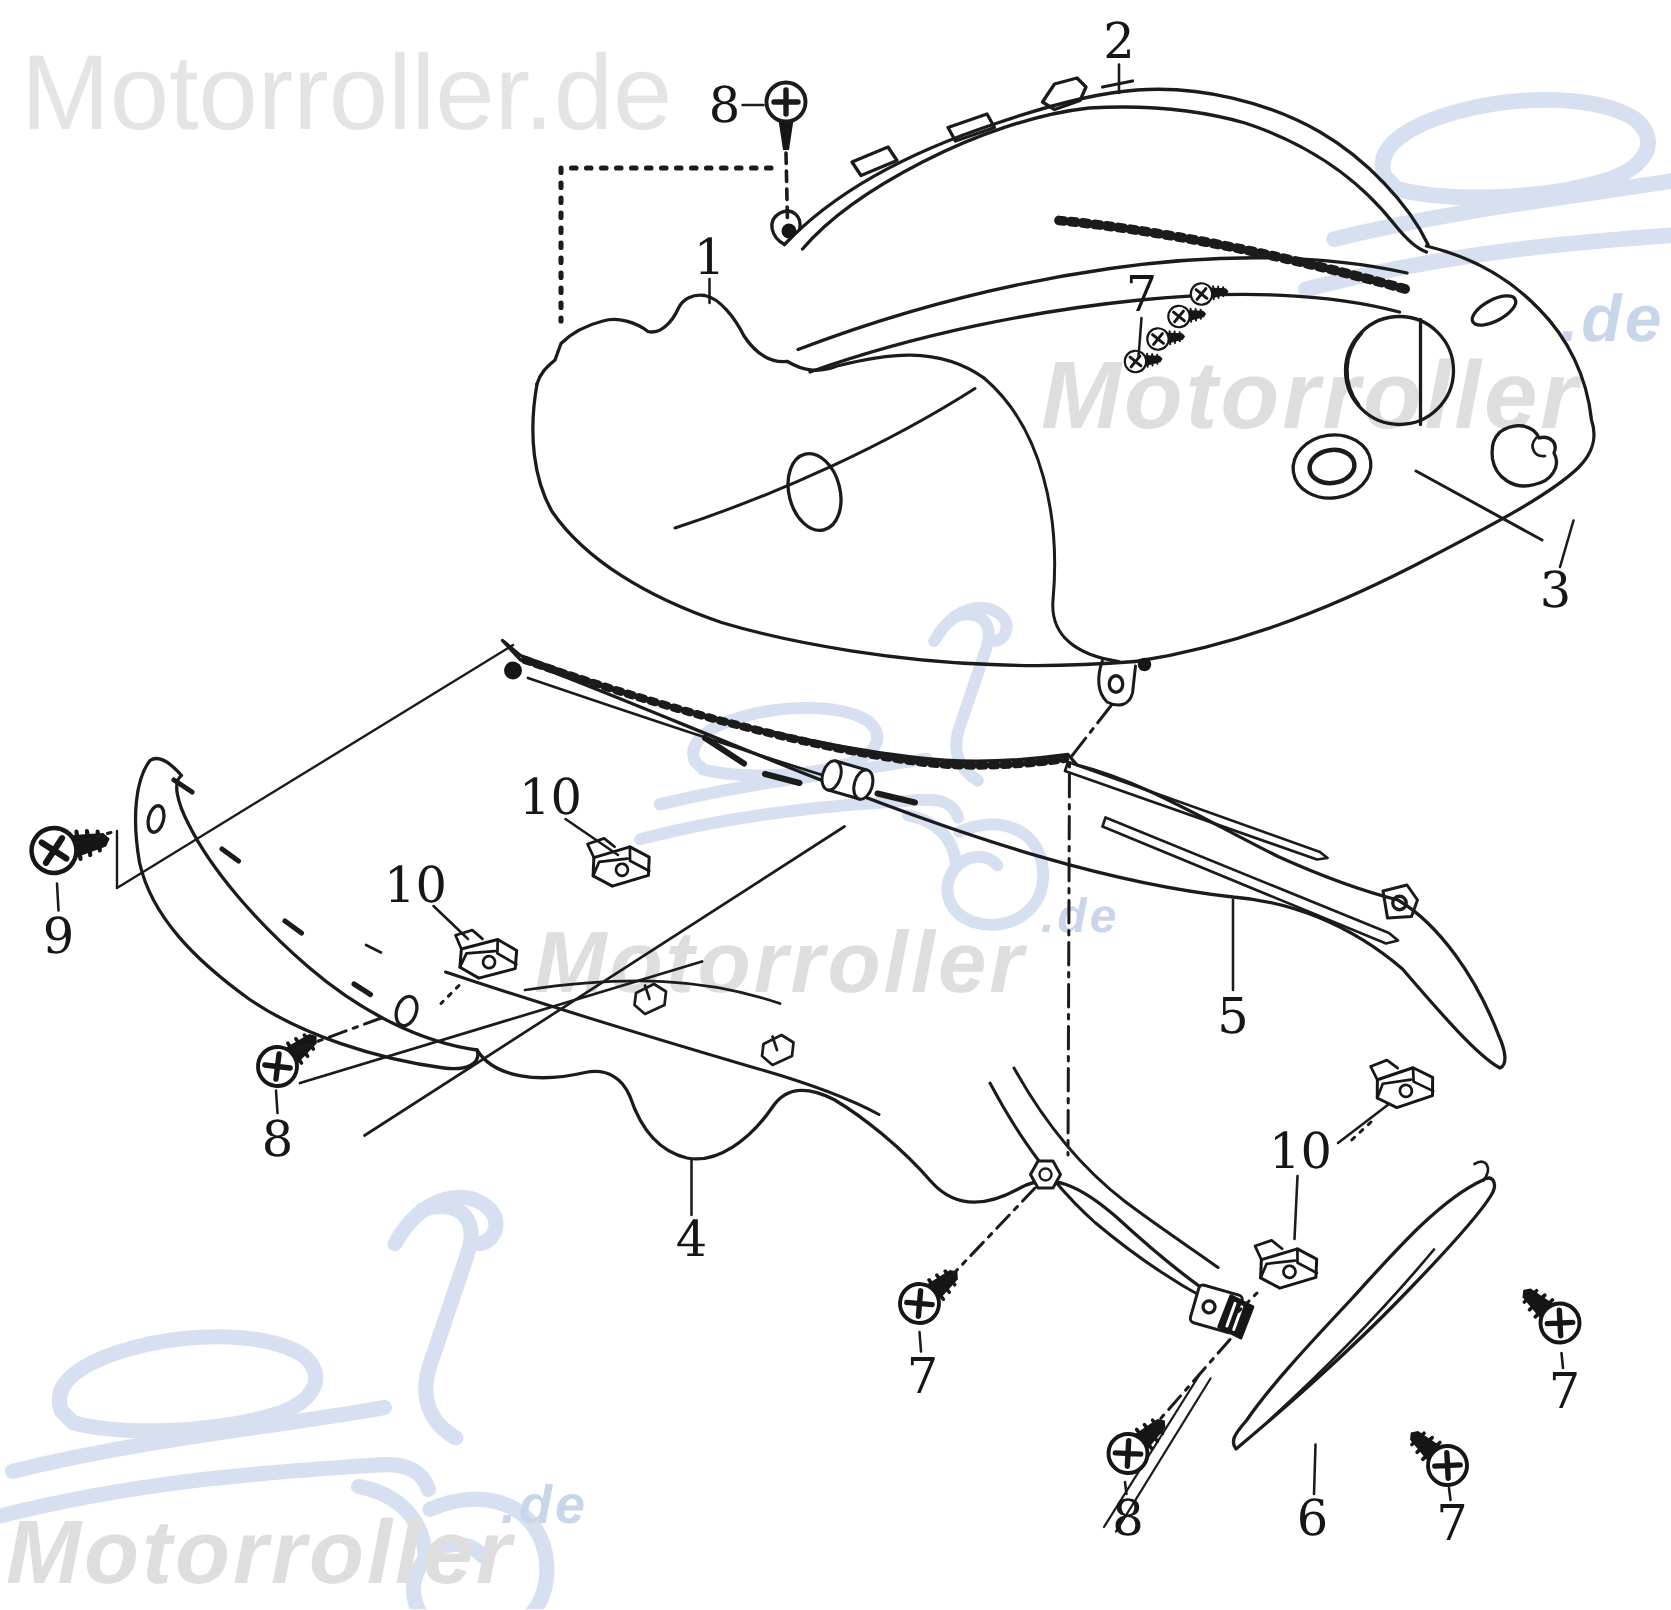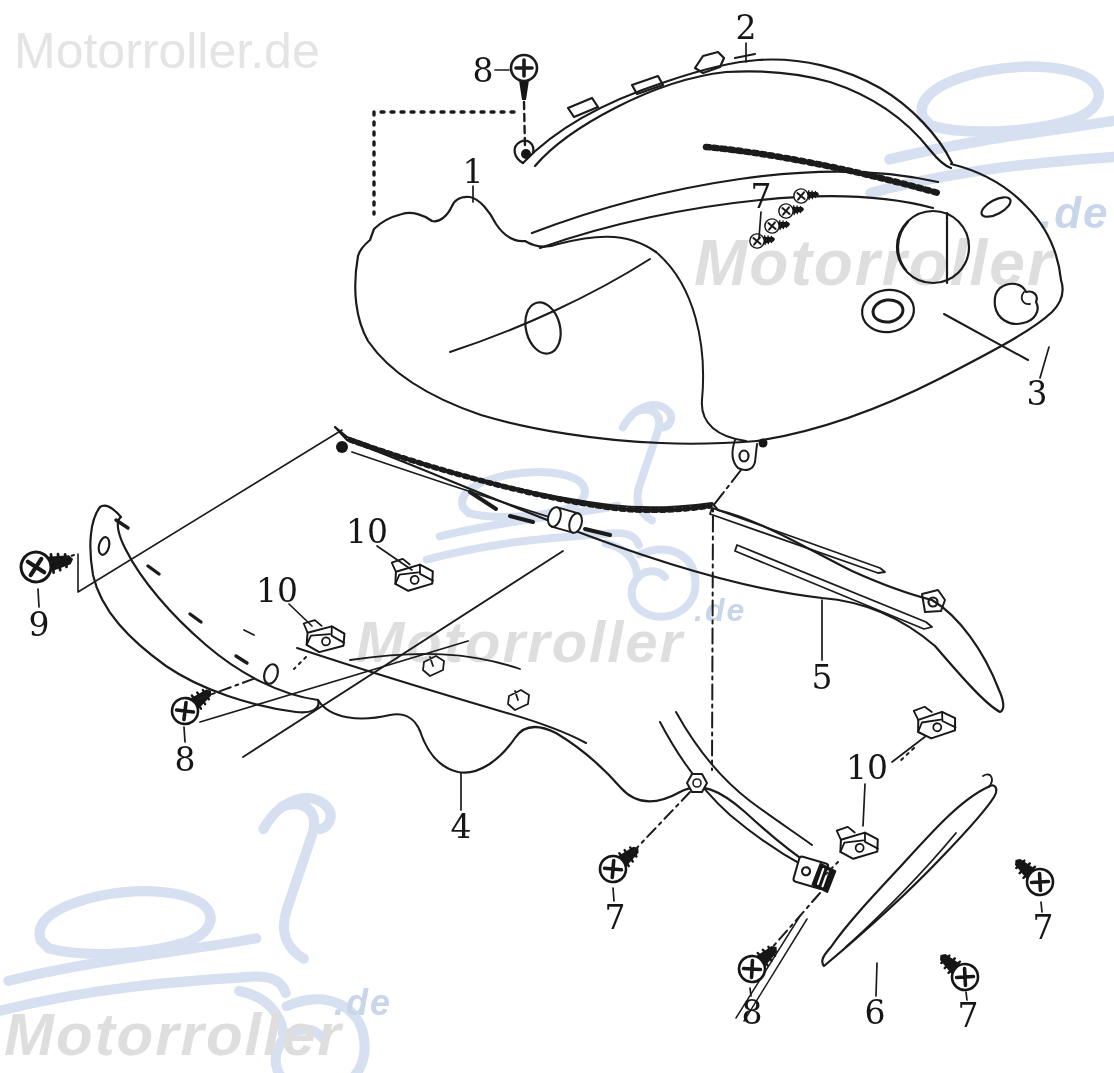--- a/index.html
+++ b/index.html
@@ -2,21 +2,21 @@
 <html><head>
 <meta charset="utf-8">
 <style>
   html,body{margin:0;padding:0;background:#ffffff;}
   #stage{position:relative;width:1114px;height:1073px;background:#fff;overflow:hidden;
          font-family:"DejaVu Sans","Liberation Sans",sans-serif;}
   
   .wm{position:absolute;z-index:0;white-space:nowrap;user-select:none;}
   .wm-plain{font-family:"Liberation Sans","DejaVu Sans",sans-serif;font-weight:400;}
   .wm-logo{font-family:"Liberation Sans","DejaVu Sans",sans-serif;font-weight:700;font-style:italic;letter-spacing:2px;}
-  #wm-top-left{left:14px;top:22px;font-size:50px;letter-spacing:0px;}
+  #wm-top-left{left:14px;top:22px;font-size:71px;letter-spacing:0px;}
   #wm-top-right{left:694px;top:226px;font-size:64px;}
   #wm-top-right-de{left:1040px;top:188px;font-size:44px;}
   #wm-middle{left:356px;top:608px;font-size:58px;}
   #wm-middle-de{left:694px;top:592px;font-size:32px;}
   #wm-bottom-left{left:4px;top:1000px;font-size:60px;}
   #wm-bottom-left-de{left:334px;top:982px;font-size:36px;}
   .wm-scooter{position:absolute;z-index:0;}
   
   #art{position:absolute;left:0;top:0;z-index:2;}
   

